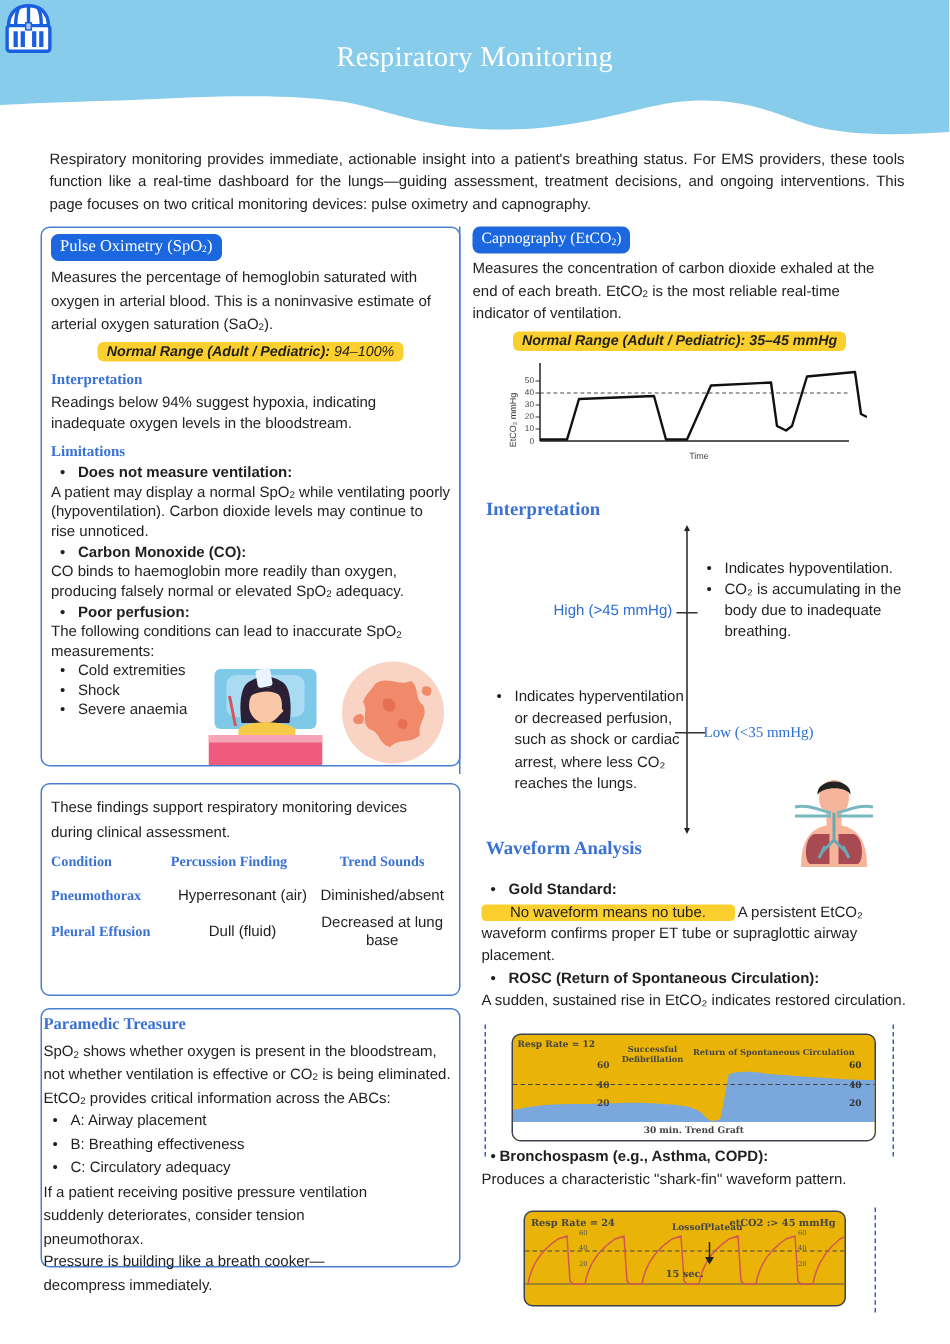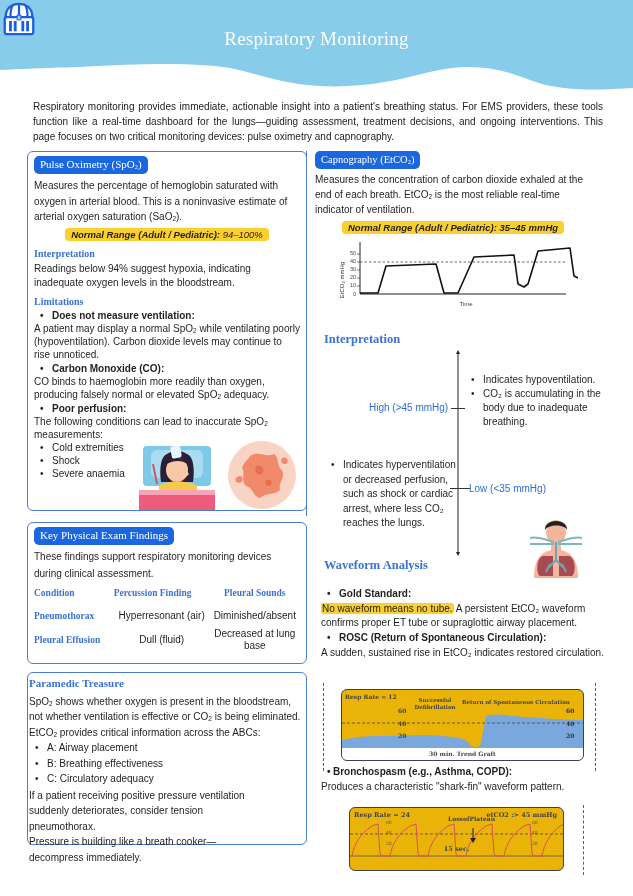--- a/index.html
+++ b/index.html
@@ -102,28 +102,27 @@
   <svg style="position:absolute; left:198px; top:288px;" width="72" height="70" viewBox="0 0 72 70">
     <circle cx="36" cy="35" r="34" fill="#f9d4c4"></circle>
     <path d="M24 16 C32 10 40 18 48 14 C54 18 50 26 56 30 C60 38 52 42 54 50 C48 56 40 52 34 58 C26 56 28 48 20 46 C14 40 20 34 16 28 C18 22 22 20 24 16 Z" fill="#f08a6a"></path>
     <path d="M10 38 C14 34 18 36 16 42 C12 44 8 42 10 38 Z" fill="#f08a6a"></path>
     <path d="M56 18 C60 16 64 20 60 24 C56 24 54 22 56 18 Z" fill="#f08a6a"></path>
     <path d="M30 26 C36 24 40 30 36 34 C30 36 28 30 30 26 Z M40 40 C44 38 48 42 44 46 C40 46 38 44 40 40 Z" fill="#e66e52"></path>
   </svg>
 </div>
 
 <div class="box" id="exam">
-  <span class="pill">Key Physical Exam Findings</span>
   <p class="txt" style="margin-top:3px; line-height:17px;">These findings support respiratory monitoring devices during clinical assessment.</p>
   <table class="exam-table">
     <thead>
       <tr>
         <th style="width:30%;">Condition</th>
         <th style="width:36%;">Percussion Finding</th>
-        <th style="width:34%; text-align:center;">Pleural Sounds</th>
+        <th style="width:34%; text-align:center;">Trend Sounds</th>
       </tr>
     </thead>
     <tbody>
       <tr>
         <td class="cond">Pneumothorax</td>
         <td class="c">Hyperresonant (air)</td>
         <td class="c">Diminished/absent</td>
       </tr>
       <tr>
         <td class="cond">Pleural Effusion</td>
@@ -190,36 +189,36 @@
 <div style="position:absolute; left:369px; top:401px; font-size:10px; color:#2a6ed4;"><span>High (&gt;45 mmHg)</span></div>
 <div style="position:absolute; left:451px; top:408px; width:14px; border-top:1px solid #333;"></div>
 <div class="txt" style="position:absolute; left:465px; top:373px; width:150px; line-height:14px;">
   <div class="bullet">Indicates hypoventilation.</div>
   <div class="bullet">CO₂ is accumulating in the body due to inadequate breathing.</div>
 </div>
 <div class="txt" style="position:absolute; left:325px; top:458px; width:135px; line-height:14.5px;">
   <div class="bullet">Indicates hyperventilation or decreased perfusion, such as shock or cardiac arrest, where less CO₂ reaches the lungs.</div>
 </div>
 <div style="position:absolute; left:450px; top:488px; width:20px; border-top:1px solid #333;"></div>
-<div style="position:absolute; left:469px; top:482px; font-size:10px; color:#2a6ed4;">Low (&lt;35 mmHg)</div>
+<div style="position:absolute; left:469px; top:482px; font-size:10px; color:#2a6ed4;font-family:Liberation Serif, serif;">Low (&lt;35 mmHg)</div>
 
 <svg style="position:absolute; left:528px; top:514px;" width="56" height="64" viewBox="0 0 56 64">
   <path d="M6 64 C6 44 14 36 28 36 C42 36 50 44 50 64 Z" fill="#f6b59a"></path>
   <rect x="23" y="26" width="10" height="12" fill="#f6b59a"></rect>
   <ellipse cx="28" cy="18" rx="10" ry="12" fill="#f6b59a"></ellipse>
   <path d="M17 16 C16 4 40 4 39 16 C37 10 20 10 17 16 Z" fill="#222"></path>
   <path d="M15 42 C8 44 8 60 12 62 L25 62 L25 42 Z M41 42 C48 44 48 60 44 62 L31 62 L31 42 Z" fill="#a84a52"></path>
   <path d="M28 28 V46 M28 46 L20 54 M28 46 L36 54 M22 50 L18 58 M34 50 L38 58" stroke="#6aa8b4" stroke-width="2" fill="none"></path>
   <path d="M2 24 C10 22 18 26 26 28 M2 30 C10 30 18 30 26 30 M54 24 C46 22 38 26 30 28 M54 30 C46 30 38 30 30 30" stroke="#7ab8c0" stroke-width="2" fill="none"></path>
 </svg>
 
 <div class="section-h" style="position:absolute; left:324px; top:556px; font-size:12.5px;">Waveform Analysis</div>
 <div class="txt" style="position:absolute; left:321px; top:587px; width:300px; line-height:14.7px;">
   <div class="bullet b">Gold Standard:</div>
-  <p><span style="background:#fbcf2e; border-radius:3px; padding:0 1px;">No waveform means no tube.</span><span> A persistent EtCO₂ waveform confirms proper ET tube or supraglottic airway placement.</span></p>
+  <p><span style="background:#fbcf2e; border-radius:3px; padding:0 19px;">No waveform means no tube.</span><span> A persistent EtCO₂ waveform confirms proper ET tube or supraglottic airway placement.</span></p>
   <div class="bullet b">ROSC (Return of Spontaneous Circulation):</div>
   <p>A sudden, sustained rise in EtCO₂ indicates restored circulation.</p>
 </div>
 
 <div class="dash-v" style="left:323px; top:683px; height:88px;"></div>
 <div class="dash-v" style="left:595px; top:683px; height:88px;"></div>
 
 <div class="graph-box" style="left:341px; top:689px; width:243px; height:72px;">
   <svg width="243" height="72" viewBox="0 0 243 72" style="position:absolute; left:0; top:0;">
     <path d="M0 50 C10 48 20 46 40 46 C60 46 80 44 100 46 C115 47 120 48 126 52 C130 58 134 58 138 56 C140 50 142 34 144 26 C150 24 160 24 170 26 C200 28 220 30 243 30 L243 58 L0 58 Z" fill="#7aa7dc"></path>

